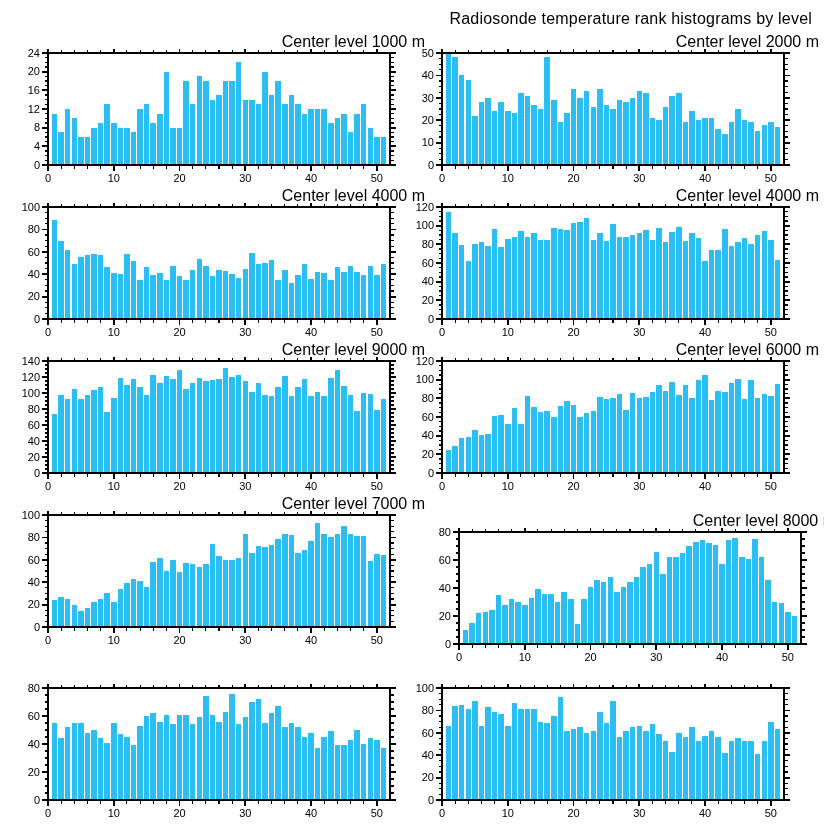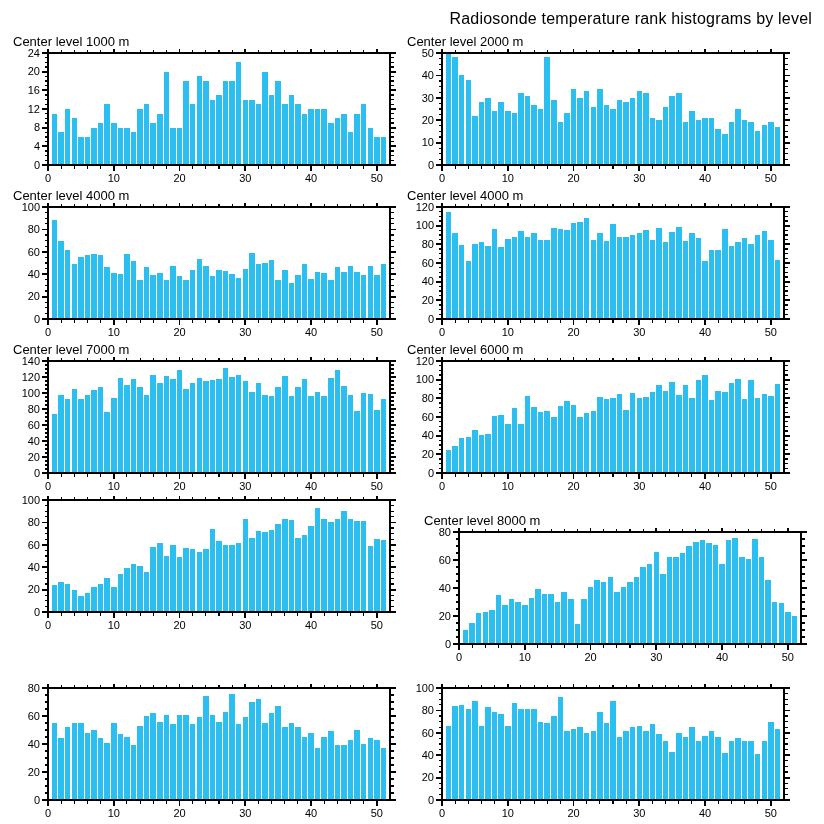--- a/index.html
+++ b/index.html
@@ -9,22 +9,22 @@
     font-family:"Liberation Sans", sans-serif; color:#000;
     overflow:hidden;
   }
   .main-title {
     text-align:right; font-size:16px; font-weight:400;
     margin:4px 12px 6px 0; letter-spacing:0.2px;
   }
   .grid { display:grid; grid-template-columns:412px 412px; }
   .cell { width:412px; height:154px; margin:0; padding:0; }
   .chart-title {
-    font-size:13px; line-height:15px; height:15px;
-    text-align:left; white-space:nowrap;
+    font-size:16px; line-height:15px; height:15px;
+    text-align:right; white-space:nowrap;
   }
   .col-left  .chart-title { transform:translateX(13px); }
   .col-right .chart-title { transform:translateX(-5px); }
   svg { display:block; }
   svg text { font-family:"Liberation Sans", sans-serif; font-size:11px; fill:#000; }
 </style>
 </head>
 <body>
 
 <div class="page">
@@ -722,21 +722,21 @@
             <text x="22" y="82.4" text-anchor="end">40</text>
             <text x="22" y="63.7" text-anchor="end">60</text>
             <text x="22" y="45.0" text-anchor="end">80</text>
             <text x="22" y="26.4" text-anchor="end">100</text>
             <text x="22" y="7.7" text-anchor="end">120</text>
           </g>
         </svg>
   </figure>
 
   <figure class="cell col-left" style="margin:0;">
-    <figcaption class="chart-title">Center level 7000 m</figcaption>
+    <figcaption class="chart-title">Center level 9000 m</figcaption>
     <svg class="chart-svg" width="412" height="138" viewBox="0 0 412 138">
           <g shape-rendering="crispEdges">
             <rect x="51.81" y="56.80" width="5.52" height="59.20" fill="#2ABFF0"></rect>
             <rect x="58.39" y="37.60" width="5.52" height="78.40" fill="#2ABFF0"></rect>
             <rect x="64.97" y="42.40" width="5.52" height="73.60" fill="#2ABFF0"></rect>
             <rect x="71.55" y="32.00" width="5.52" height="84.00" fill="#2ABFF0"></rect>
             <rect x="78.12" y="42.40" width="5.52" height="73.60" fill="#2ABFF0"></rect>
             <rect x="84.70" y="37.60" width="5.52" height="78.40" fill="#2ABFF0"></rect>
             <rect x="91.28" y="32.80" width="5.52" height="83.20" fill="#2ABFF0"></rect>
             <rect x="97.85" y="30.40" width="5.52" height="85.60" fill="#2ABFF0"></rect>
@@ -1089,20 +1089,21 @@
             <text x="22" y="82.4" text-anchor="end">40</text>
             <text x="22" y="63.7" text-anchor="end">60</text>
             <text x="22" y="45.0" text-anchor="end">80</text>
             <text x="22" y="26.4" text-anchor="end">100</text>
             <text x="22" y="7.7" text-anchor="end">120</text>
           </g>
         </svg>
   </figure>
 
   <figure class="cell col-left" style="margin:0;">
+    <figcaption class="chart-title">Center level 7000 m</figcaption>
     <svg class="chart-svg" width="412" height="138" viewBox="0 0 412 138">
           <g shape-rendering="crispEdges">
             <rect x="51.81" y="89.12" width="5.52" height="26.88" fill="#2ABFF0"></rect>
             <rect x="58.39" y="85.76" width="5.52" height="30.24" fill="#2ABFF0"></rect>
             <rect x="64.97" y="88.00" width="5.52" height="28.00" fill="#2ABFF0"></rect>
             <rect x="71.55" y="93.60" width="5.52" height="22.40" fill="#2ABFF0"></rect>
             <rect x="78.12" y="100.32" width="5.52" height="15.68" fill="#2ABFF0"></rect>
             <rect x="84.70" y="96.96" width="5.52" height="19.04" fill="#2ABFF0"></rect>
             <rect x="91.28" y="91.36" width="5.52" height="24.64" fill="#2ABFF0"></rect>
             <rect x="97.85" y="88.00" width="5.52" height="28.00" fill="#2ABFF0"></rect>

